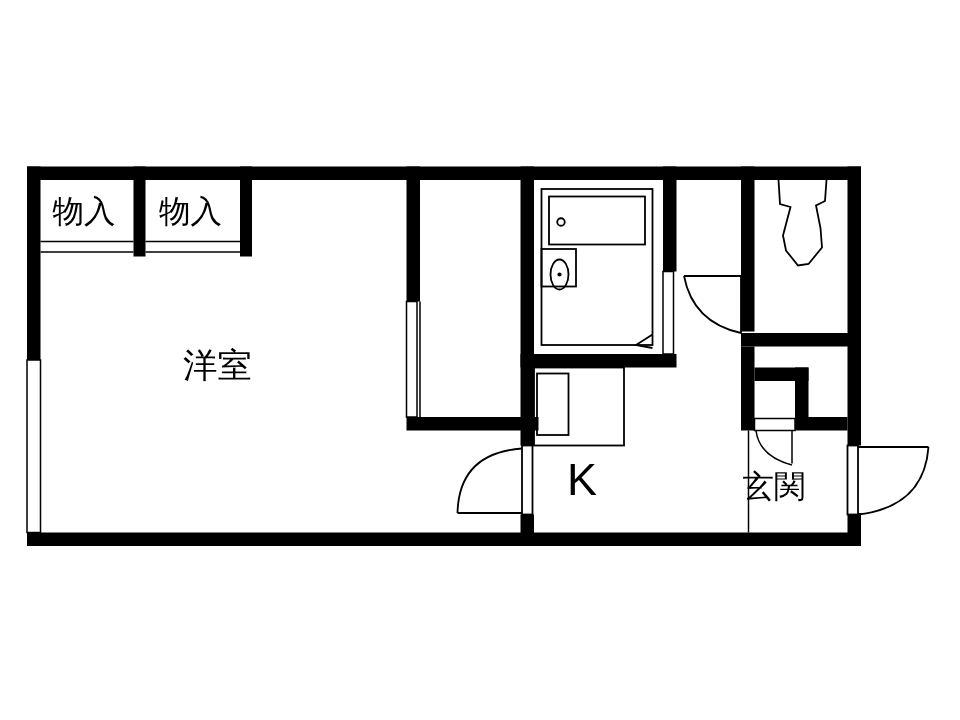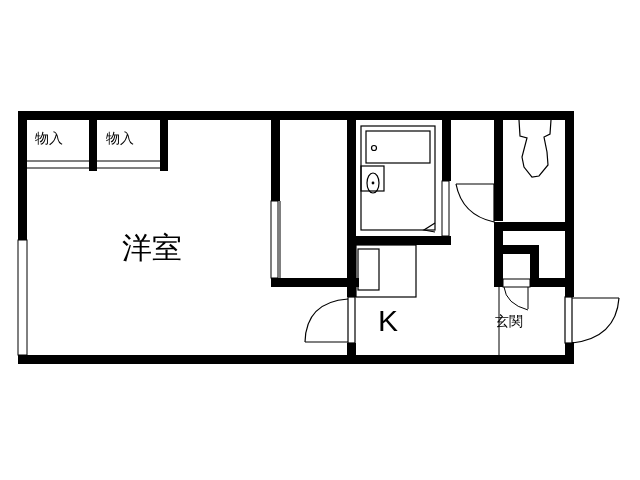--- a/index.html
+++ b/index.html
@@ -5,22 +5,22 @@
     html, body { margin: 0; padding: 0; background: #ffffff; }
     body { width: 640px; height: 480px; position: relative; overflow: hidden; }
     .plan { position: absolute; left: 0; top: 0; width: 640px; height: 480px; }
     .label {
       position: absolute;
       font-family: "DejaVu Sans", sans-serif;
       color: #000000;
       white-space: nowrap;
       line-height: 1;
     }
-    .label-small { font-size: 14px; }
-    .label-big { font-size: 30px; }
+    .label-small { font-size: 21px; }
+    .label-big { font-size: 23px; }
     .label-k { font-size: 30px; font-family: "Liberation Sans", sans-serif; }
   </style>
 </head>
 <body>
 
 <div class="plan">
   <svg width="640" height="480" viewBox="0 0 640 480" xmlns="http://www.w3.org/2000/svg">
     <rect x="0" y="0" width="640" height="480" fill="#ffffff"></rect>
 
     <g fill="#000">

